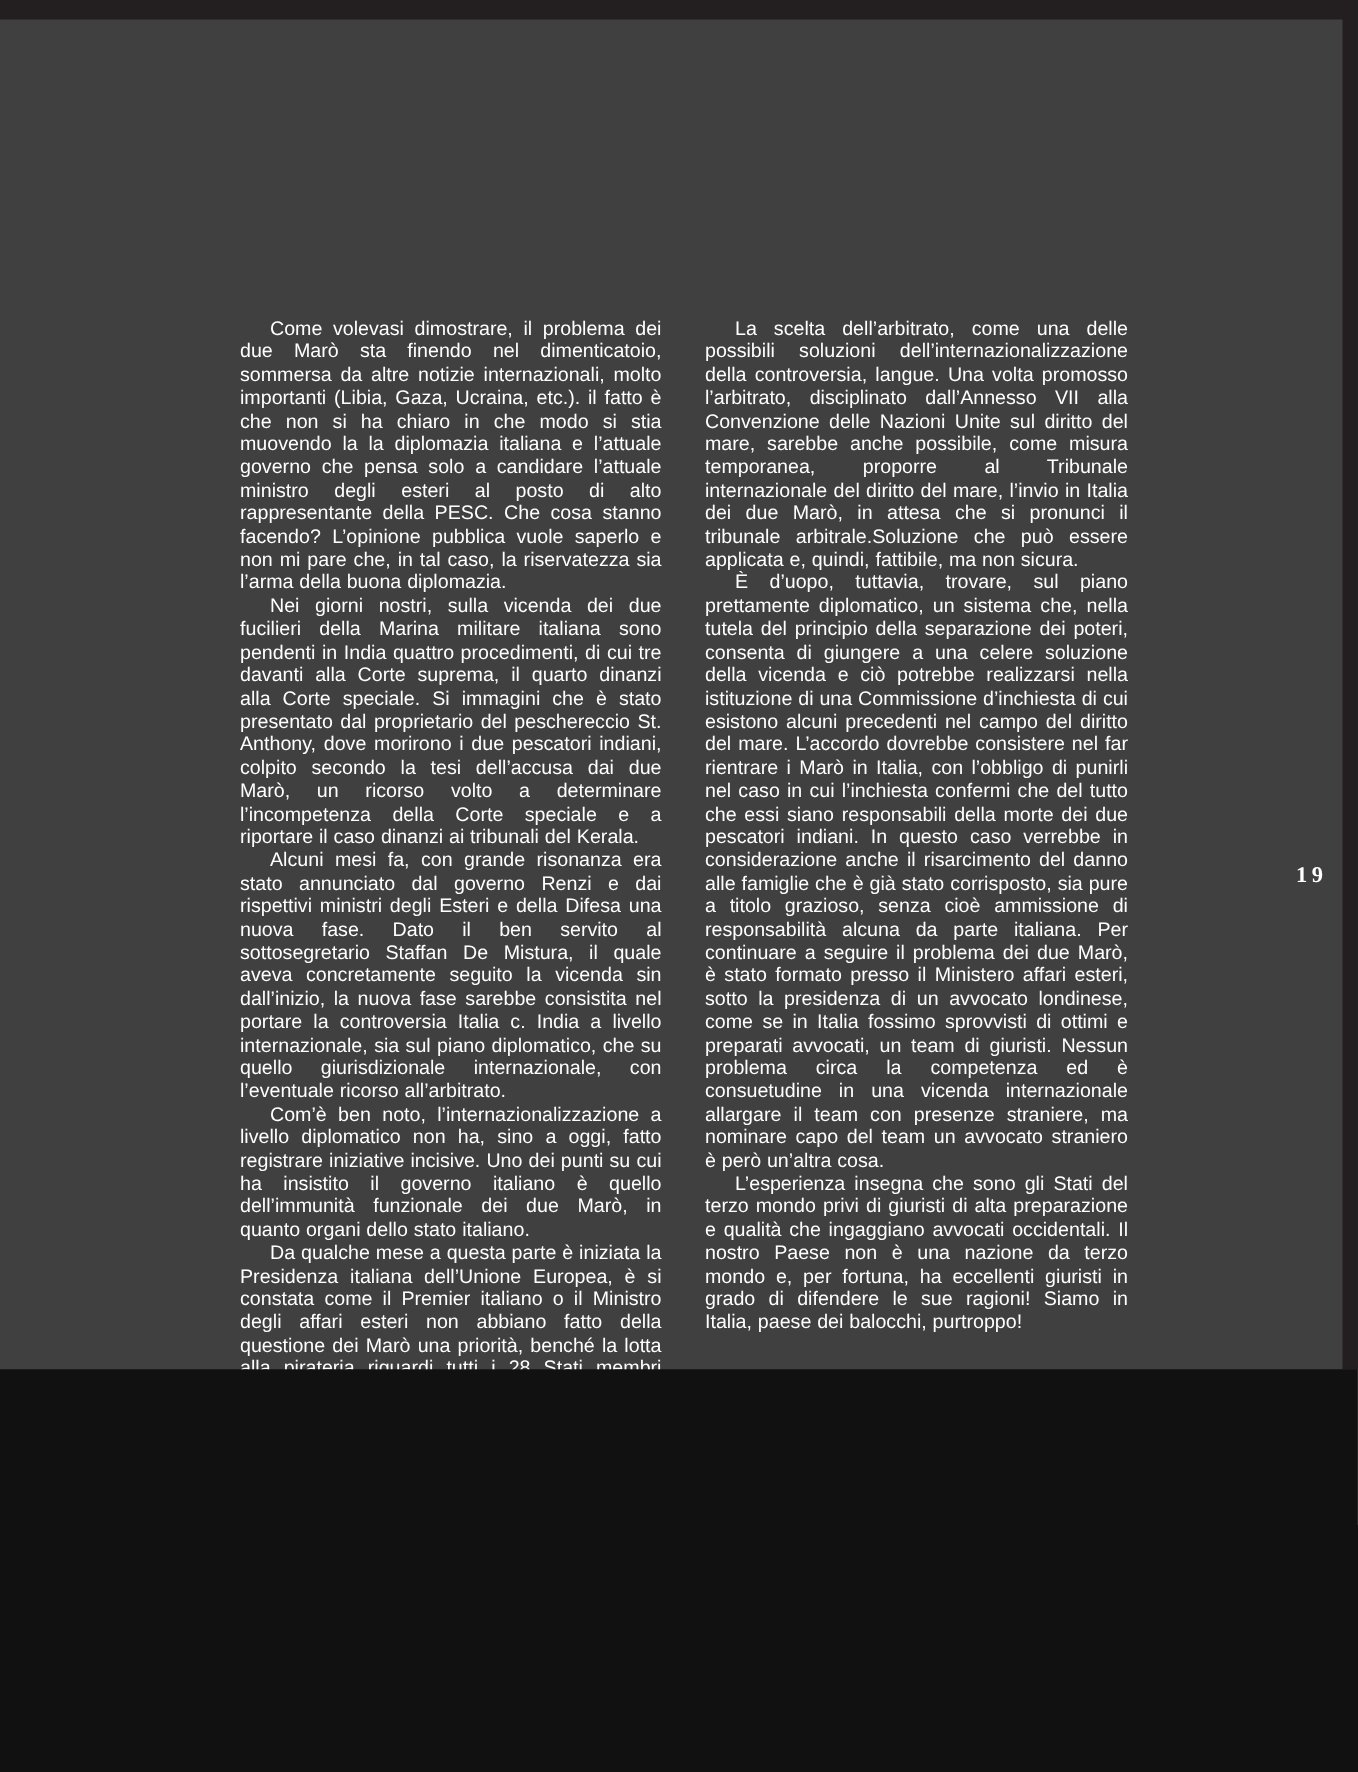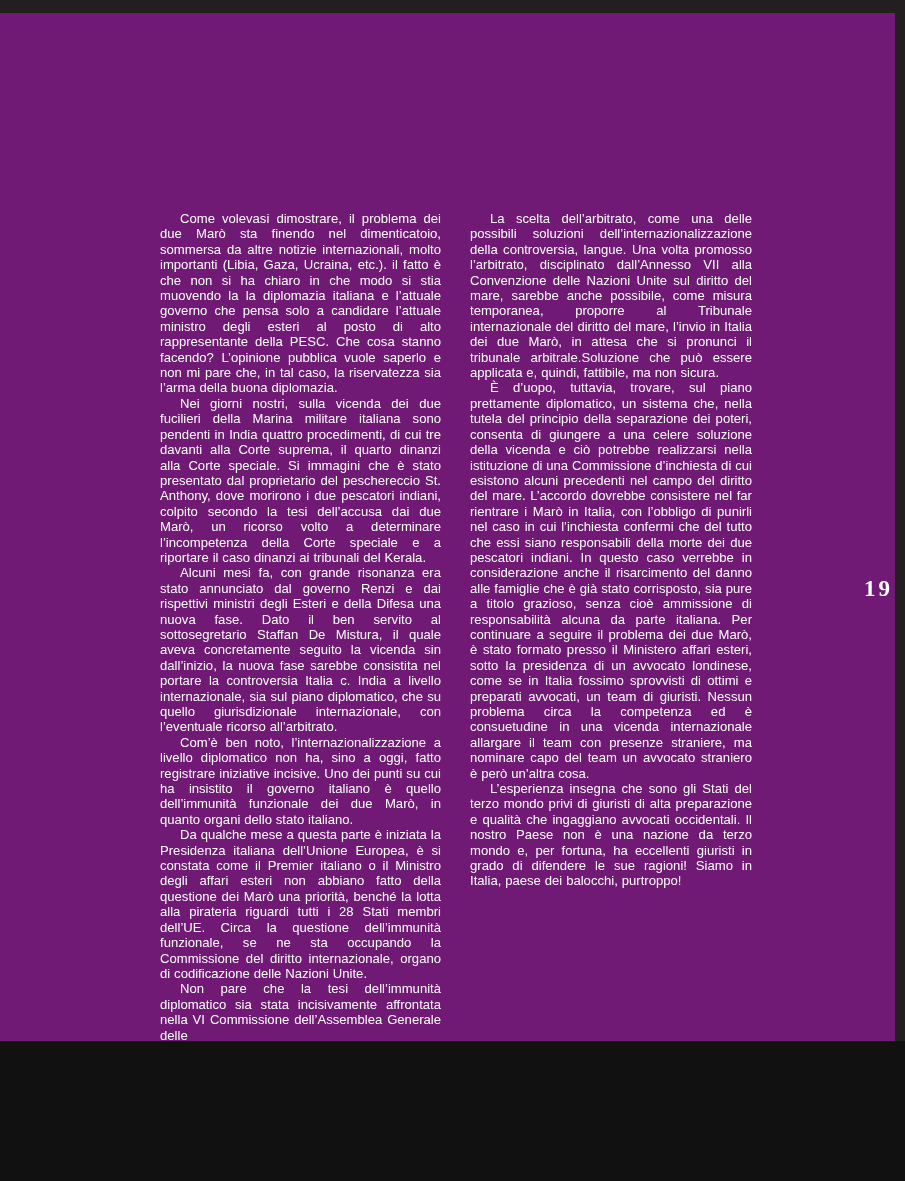--- a/index.html
+++ b/index.html
@@ -1,20 +1,20 @@
 <!DOCTYPE html>
 <html lang="it"><head>
 <meta charset="utf-8">
 <style>
   html, body { margin: 0; padding: 0; background: #111; }
   .page {
     position: relative;
     width: 905px;
-    height: 1041px;
-    background: #701a75;
+    height: 913px;
+    background: #404040;
     overflow: hidden;
     font-family: "Liberation Sans", "DejaVu Sans", sans-serif;
   }
   .bar { position: absolute; background: #231f20; }
   .bar-top    { left: 0; top: 0; width: 905px; height: 13px; }
   .bar-bottom { left: 0; top: 1159px; width: 905px; height: 22px; }
   .bar-right  { right: 0; top: 0; width: 10px; height: 1181px; }
 
   .col {
     position: absolute;
@@ -32,21 +32,21 @@
   .col p { margin: 0; text-indent: 20px; }
   .col p.no-indent { text-indent: 0; }
 
   .pageno {
     position: absolute;
     left: 864px;
     top: 576px;
     color: #ffffff;
     font-family: "Liberation Serif", "DejaVu Serif", serif;
     font-weight: bold;
-    font-size: 23px;
+    font-size: 15px;
     letter-spacing: 3px;
     text-align: right;
   }
 
   .footer-rule {
     position: absolute;
     left: 19px;
     top: 1150px;
     width: 336px;
     height: 2px;

